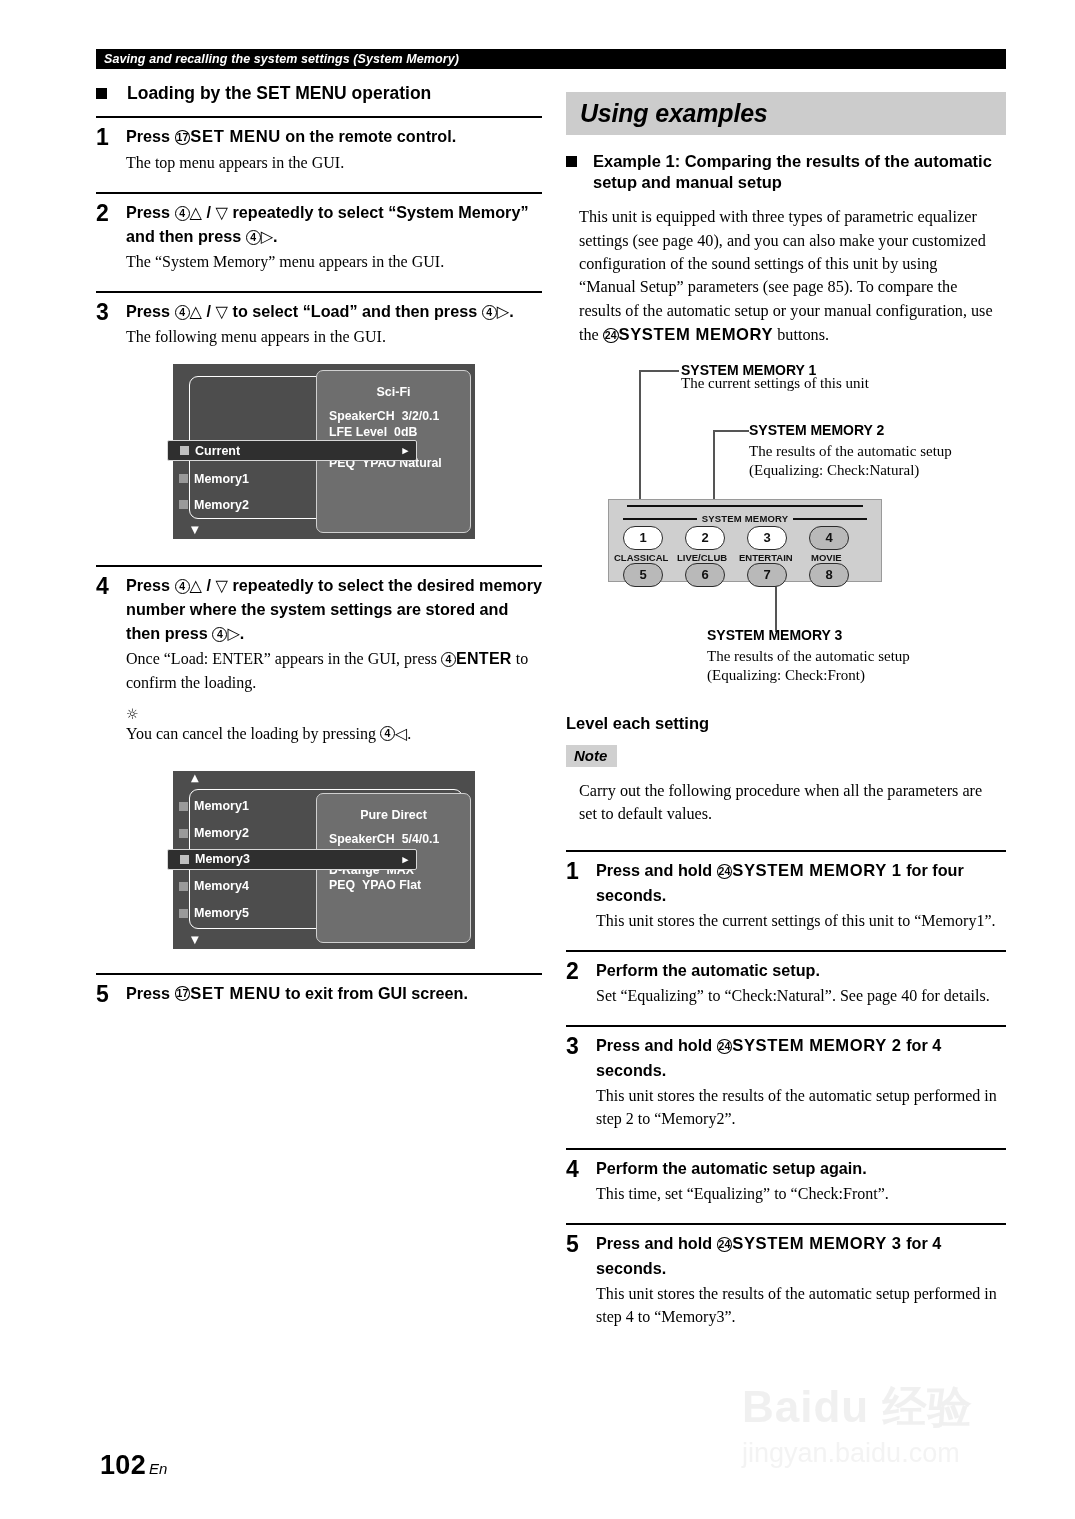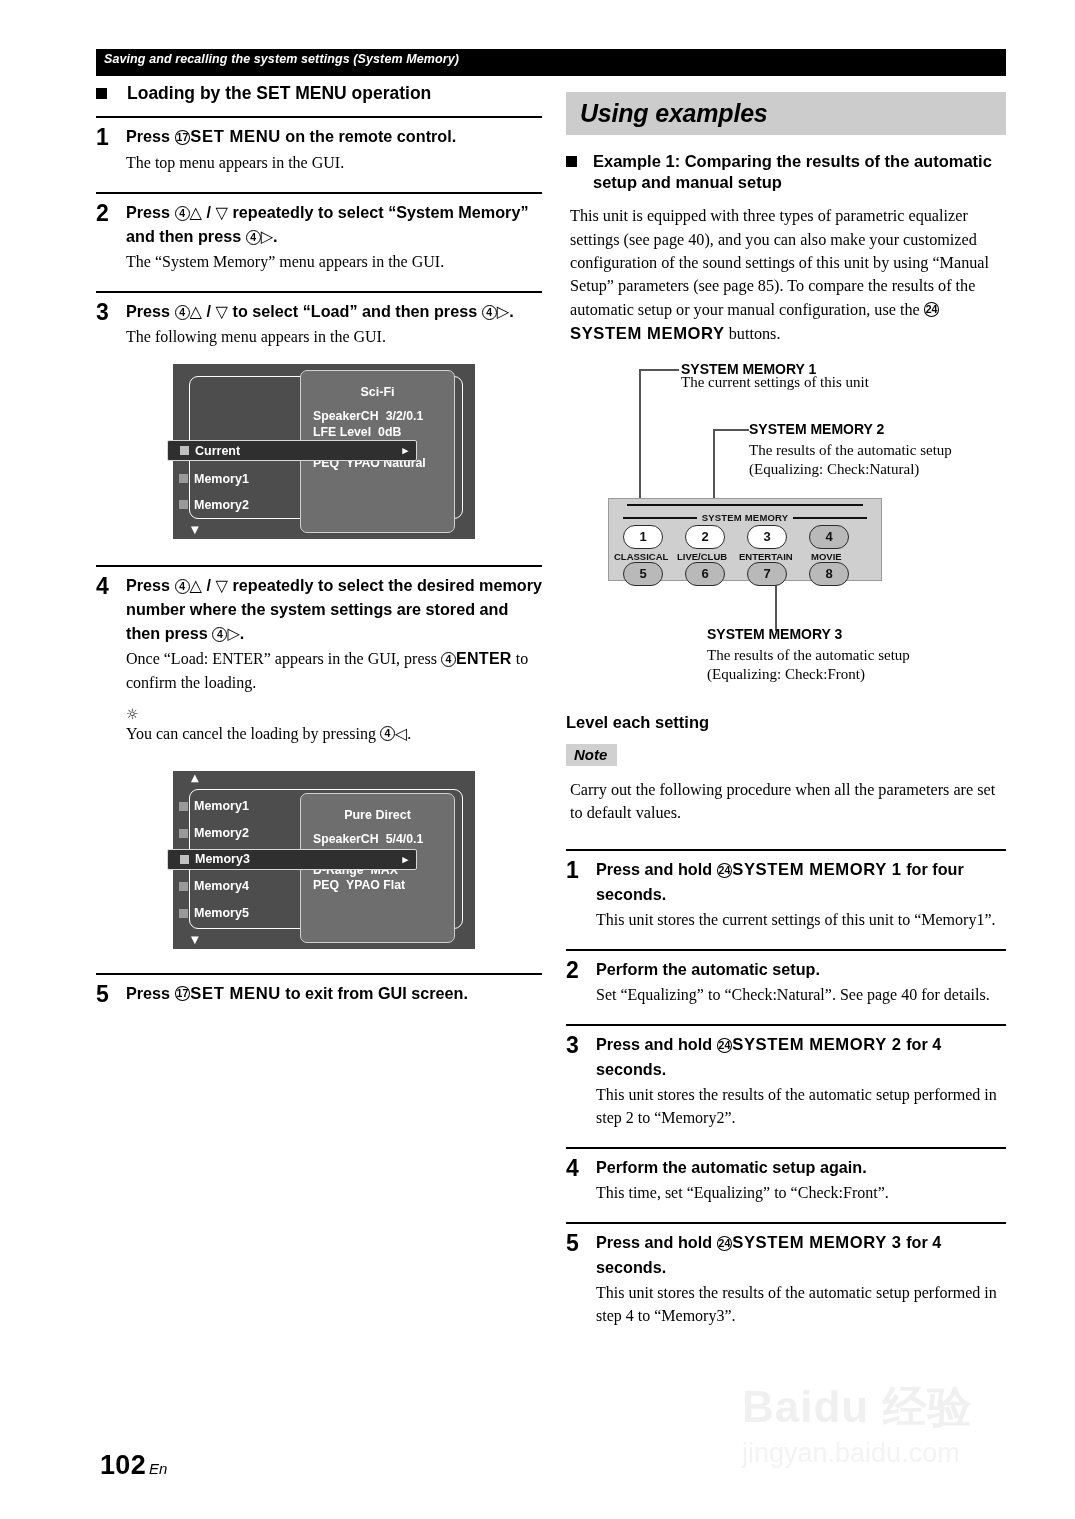--- a/index.html
+++ b/index.html
@@ -9,21 +9,21 @@
     background: #ffffff;
     font-family: "Liberation Serif", serif;
     color: #000;
     position: relative;
     overflow: hidden;
   }
   .page { position:absolute; left:0; top:0; width:1075px; height:1519px; }
 
   
   .runhead {
-    position:absolute; left:96px; top:49px; width:910px; height:27px;
+    position:absolute; left:96px; top:49px; width:910px; height:20px;
     background:#000;
   }
   .runhead span {
     display:block; color:#fff;
     font-family:"Liberation Sans", sans-serif;
     font-style:italic; font-weight:bold; font-size:12.5px;
     line-height:20px; padding-left:8px; letter-spacing:0.1px;
   }
 
   
@@ -72,21 +72,21 @@
     font-family:"Liberation Sans", sans-serif;
     font-weight:bold; font-size:16.2px; line-height:1.48;
     margin:0 0 1px 0;
   }
   .step-desc {
     font-family:"Liberation Serif", serif;
     font-size:16px; line-height:1.45; margin:0;
   }
   .para {
     font-family:"Liberation Serif", serif;
-    font-size:16.2px; line-height:1.445; margin:4px;
+    font-size:16.2px; line-height:1.445; margin:13px;
   }
 
   
   .circnum {
     display:inline-block; border:1.3px solid #000; border-radius:50%;
     font-family:"Liberation Sans", sans-serif; font-weight:bold;
     font-size:10.5px; line-height:13px; min-width:15px; height:15px;
     text-align:center; vertical-align:1.5px; padding:0 1px;
   }
   .kb {
@@ -130,21 +130,21 @@
   }
   .gui-row.sel .chip { background:#bfbfbf; }
   .gui-row.sel:after {
     content:"\25B8"; position:absolute; right:8px; color:#ffffff; font-size:11px;
   }
   .gui-caret-left {
     position:absolute; left:-12px; color:#ffffff; font-size:11px;
     font-family:"DejaVu Sans", sans-serif;
   }
   .gui-info {
-    position:absolute; right:20px; top:6px; width:155px; bottom:6px;
+    position:absolute; right:4px; top:6px; width:155px; bottom:6px;
     background:#6e6e6e; border:1.5px solid #d0d0d0; border-radius:7px;
     color:#ffffff; z-index:2;
   }
   .gui-info .title {
     text-align:center; font-weight:bold; font-size:12.5px; margin-top:14px;
   }
   .gui-info .rows { margin-top:10px; padding-left:12px; }
   .gui-info .r {
     font-weight:bold; font-size:12.3px; line-height:15.5px; white-space:nowrap;
   }

